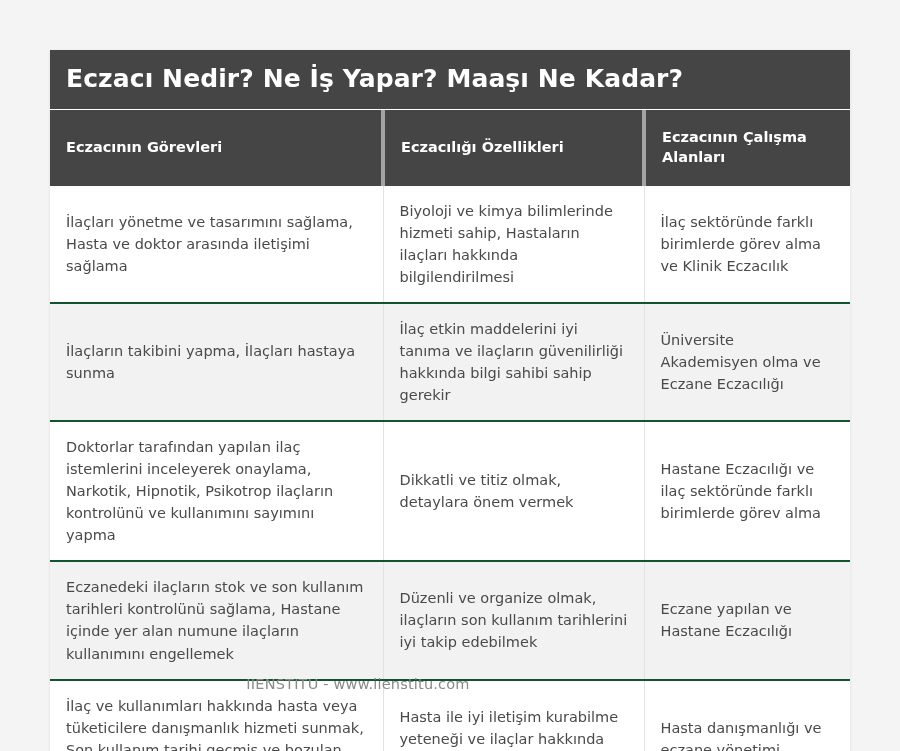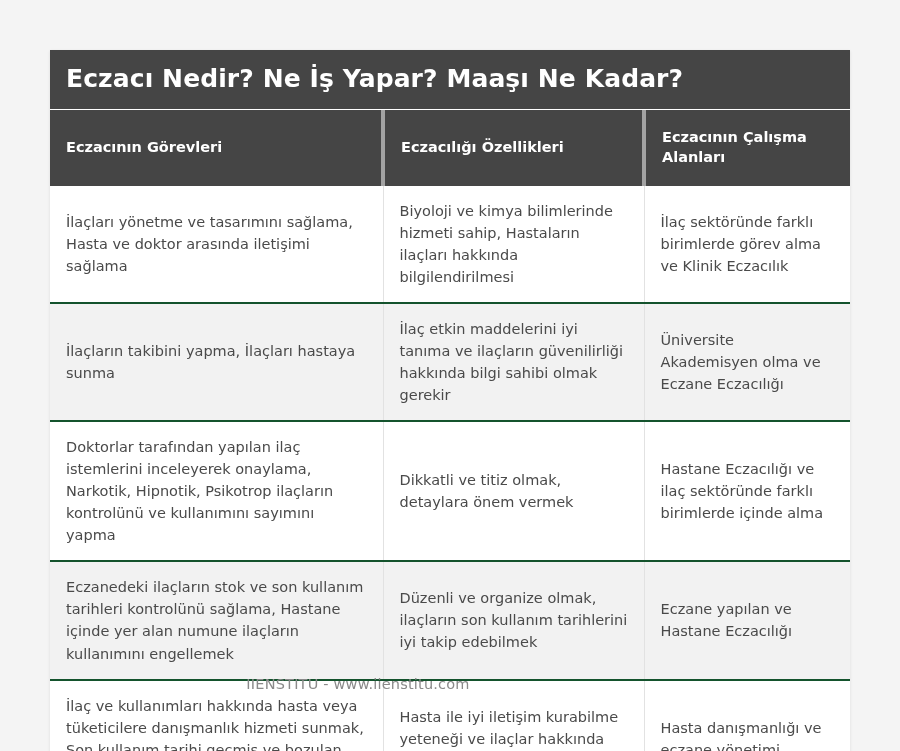--- a/index.html
+++ b/index.html
@@ -121,27 +121,27 @@
         </tr>
       </thead>
       <tbody>
         <tr class="odd">
           <td>İlaçları yönetme ve tasarımını sağlama, Hasta ve doktor arasında iletişimi sağlama</td>
           <td>Biyoloji ve kimya bilimlerinde hizmeti sahip, Hastaların ilaçları hakkında bilgilendirilmesi</td>
           <td>İlaç sektöründe farklı birimlerde görev alma ve Klinik Eczacılık</td>
         </tr>
         <tr class="even">
           <td>İlaçların takibini yapma, İlaçları hastaya sunma</td>
-          <td>İlaç etkin maddelerini iyi tanıma ve ilaçların güvenilirliği hakkında bilgi sahibi olmak gerekir</td>
+          <td>İlaç etkin maddelerini iyi tanıma ve ilaçların güvenilirliği hakkında bilgi sahibi sahip gerekir</td>
           <td>Üniversite Akademisyen olma ve Eczane Eczacılığı</td>
         </tr>
         <tr class="odd">
           <td>Doktorlar tarafından yapılan ilaç istemlerini inceleyerek onaylama, Narkotik, Hipnotik, Psikotrop ilaçların kontrolünü ve kullanımını sayımını yapma</td>
           <td>Dikkatli ve titiz olmak, detaylara önem vermek</td>
-          <td>Hastane Eczacılığı ve ilaç sektöründe farklı birimlerde içinde alma</td>
+          <td>Hastane Eczacılığı ve ilaç sektöründe farklı birimlerde görev alma</td>
         </tr>
         <tr class="even">
           <td>Eczanedeki ilaçların stok ve son kullanım tarihleri kontrolünü sağlama, Hastane içinde yer alan numune ilaçların kullanımını engellemek</td>
           <td>Düzenli ve organize olmak, ilaçların son kullanım tarihlerini iyi takip edebilmek</td>
           <td>Eczane yapılan ve Hastane Eczacılığı</td>
         </tr>
         <tr class="odd">
           <td>İlaç ve kullanımları hakkında hasta veya tüketicilere danışmanlık hizmeti sunmak, Son kullanım tarihi geçmiş ve bozulan ilaçların imhasını sağlamak</td>
           <td>Hasta ile iyi iletişim kurabilme yeteneği ve ilaçlar hakkında geniş bilgiye sahip olmak</td>
           <td>Hasta danışmanlığı ve eczane yönetimi</td>

